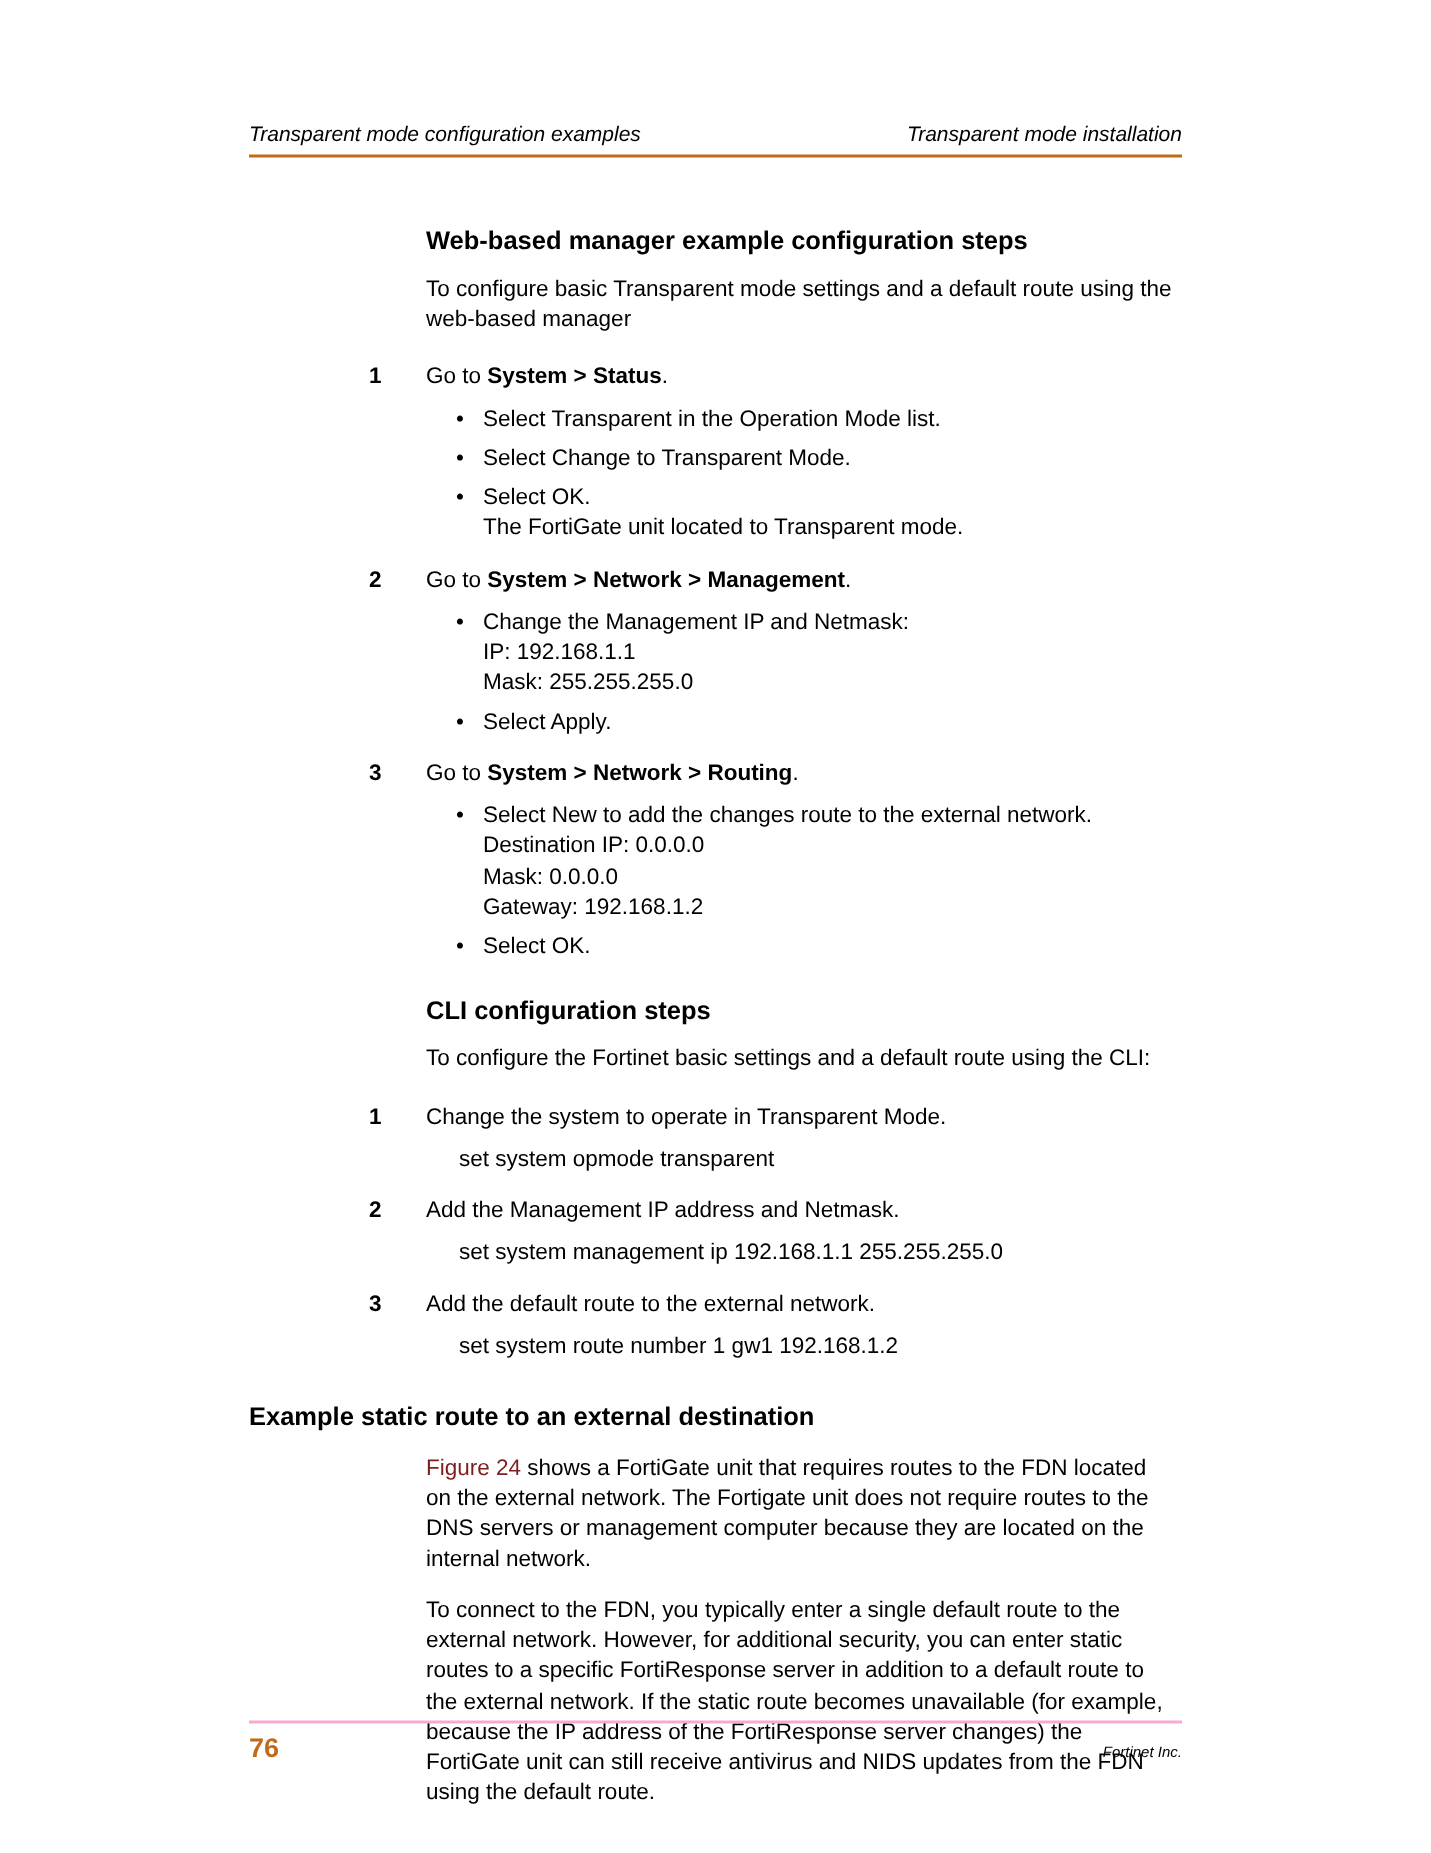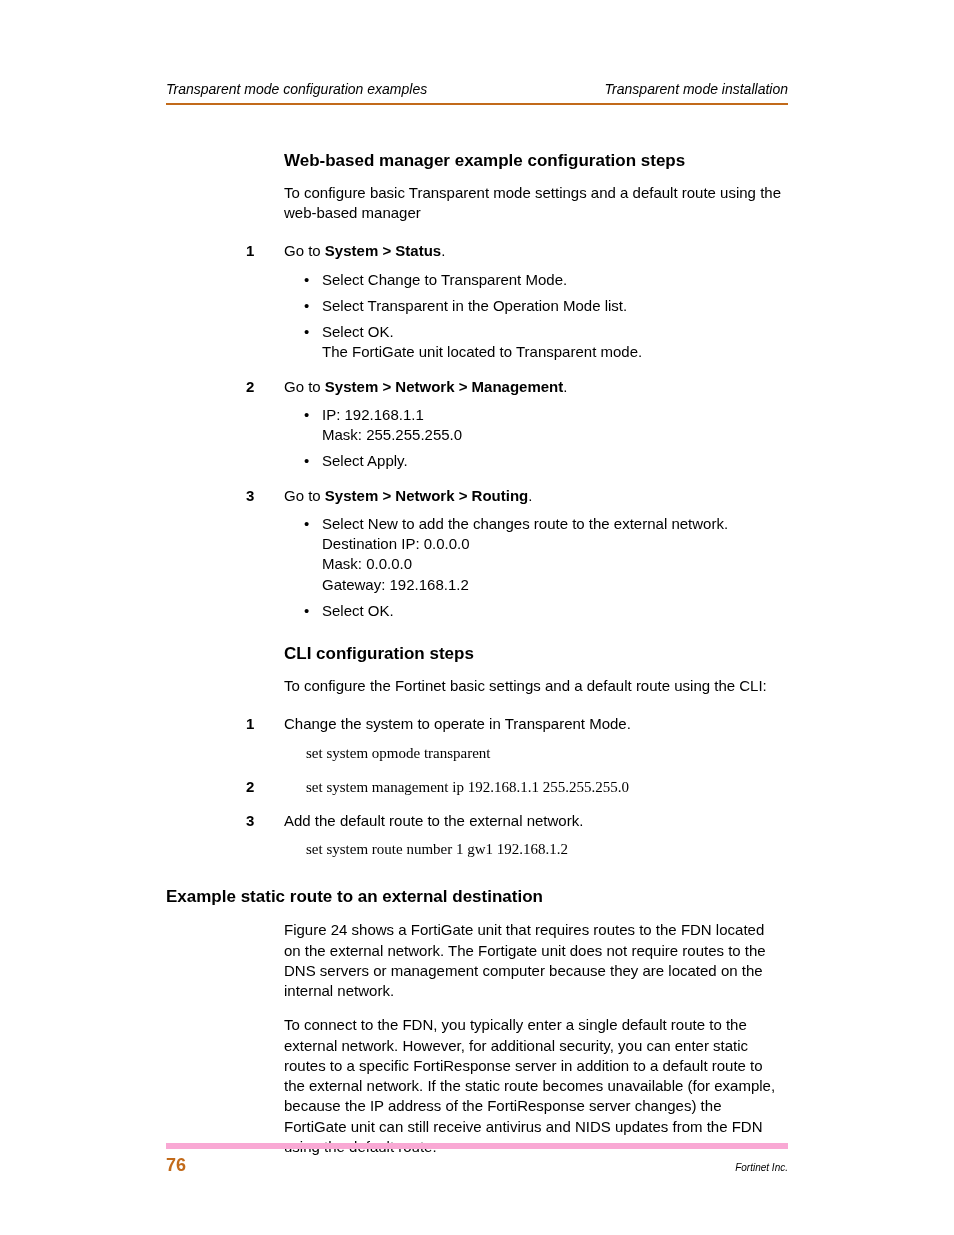--- a/index.html
+++ b/index.html
@@ -68,44 +68,44 @@
   ul.bullets > li::before {
     content: "•";
     position: absolute;
     left: 0;
     top: 0;
   }
   .extra-line {
     display: block;
   }
   .code {
-    font-family: Liberation Serif, serif;
+    font-family: Liberation Sans, sans-serif;
     font-size: 15px;
     margin: 8px 0 14px 22px;
     white-space: pre;
   }
   h2.flush {
     margin-left: -118px;  
     font-size: 17px;
     font-weight: bold;
     margin-top: 26px;
     margin-bottom: 12px;
   }
   .para {
     margin: 0 0 14px 0;
   }
   .figref {
-    color: #000000;
+    color: #7f1d1d;
   }
   .footer {
     position: absolute;
     left: 82px;
     right: 82px;
     bottom: 58px;
-    border-top: 6px solid #f9a8d4;
+    border-top: 2px solid #f9a8d4;
     padding-top: 4px;
     display: flex;
     justify-content: space-between;
     align-items: baseline;
   }
   .page-num {
     color: #c26a1a;
     font-weight: bold;
     font-size: 18px;
   }
@@ -128,36 +128,37 @@
 
     <h2 class="section">Web-based manager example configuration steps</h2>
     <p class="intro">To configure basic Transparent mode settings and a default route using the web-based manager</p>
 
     <div class="step">
       <span class="step-num">1</span>
       <p class="step-line">
         <span class="prefix">Go to </span><span class="bold">System &gt; Status</span><span>.</span>
       </p>
       <ul class="bullets">
+        <li><span>Select Transparent in the Operation Mode list.</span></li>
         <li><span>Select Change to Transparent Mode.</span></li>
-        <li><span>Select Transparent in the Operation Mode list.</span></li>
         <li>
           <span>Select OK.</span>
           <span class="extra-line">The FortiGate unit located to Transparent mode.</span>
         </li>
       </ul>
     </div>
 
     <div class="step">
       <span class="step-num">2</span>
       <p class="step-line">
         <span class="prefix">Go to </span><span class="bold">System &gt; Network &gt; Management</span><span>.</span>
       </p>
       <ul class="bullets">
         <li>
+          <span>Change the Management IP and Netmask:</span>
           <span class="extra-line">IP: 192.168.1.1</span>
           <span class="extra-line">Mask: 255.255.255.0</span>
         </li>
         <li><span>Select Apply.</span></li>
       </ul>
     </div>
 
     <div class="step">
       <span class="step-num">3</span>
       <p class="step-line">
@@ -178,20 +179,21 @@
     <p class="intro">To configure the Fortinet basic settings and a default route using the CLI:</p>
 
     <div class="step">
       <span class="step-num">1</span>
       <p class="step-line">Change the system to operate in Transparent Mode.</p>
       <div class="code">set system opmode transparent</div>
     </div>
 
     <div class="step">
       <span class="step-num">2</span>
+      <p class="step-line">Add the Management IP address and Netmask.</p>
       <div class="code">set system management ip 192.168.1.1 255.255.255.0</div>
     </div>
 
     <div class="step">
       <span class="step-num">3</span>
       <p class="step-line">Add the default route to the external network.</p>
       <div class="code">set system route number 1 gw1 192.168.1.2</div>
     </div>
 
     <h2 class="flush">Example static route to an external destination</h2>

